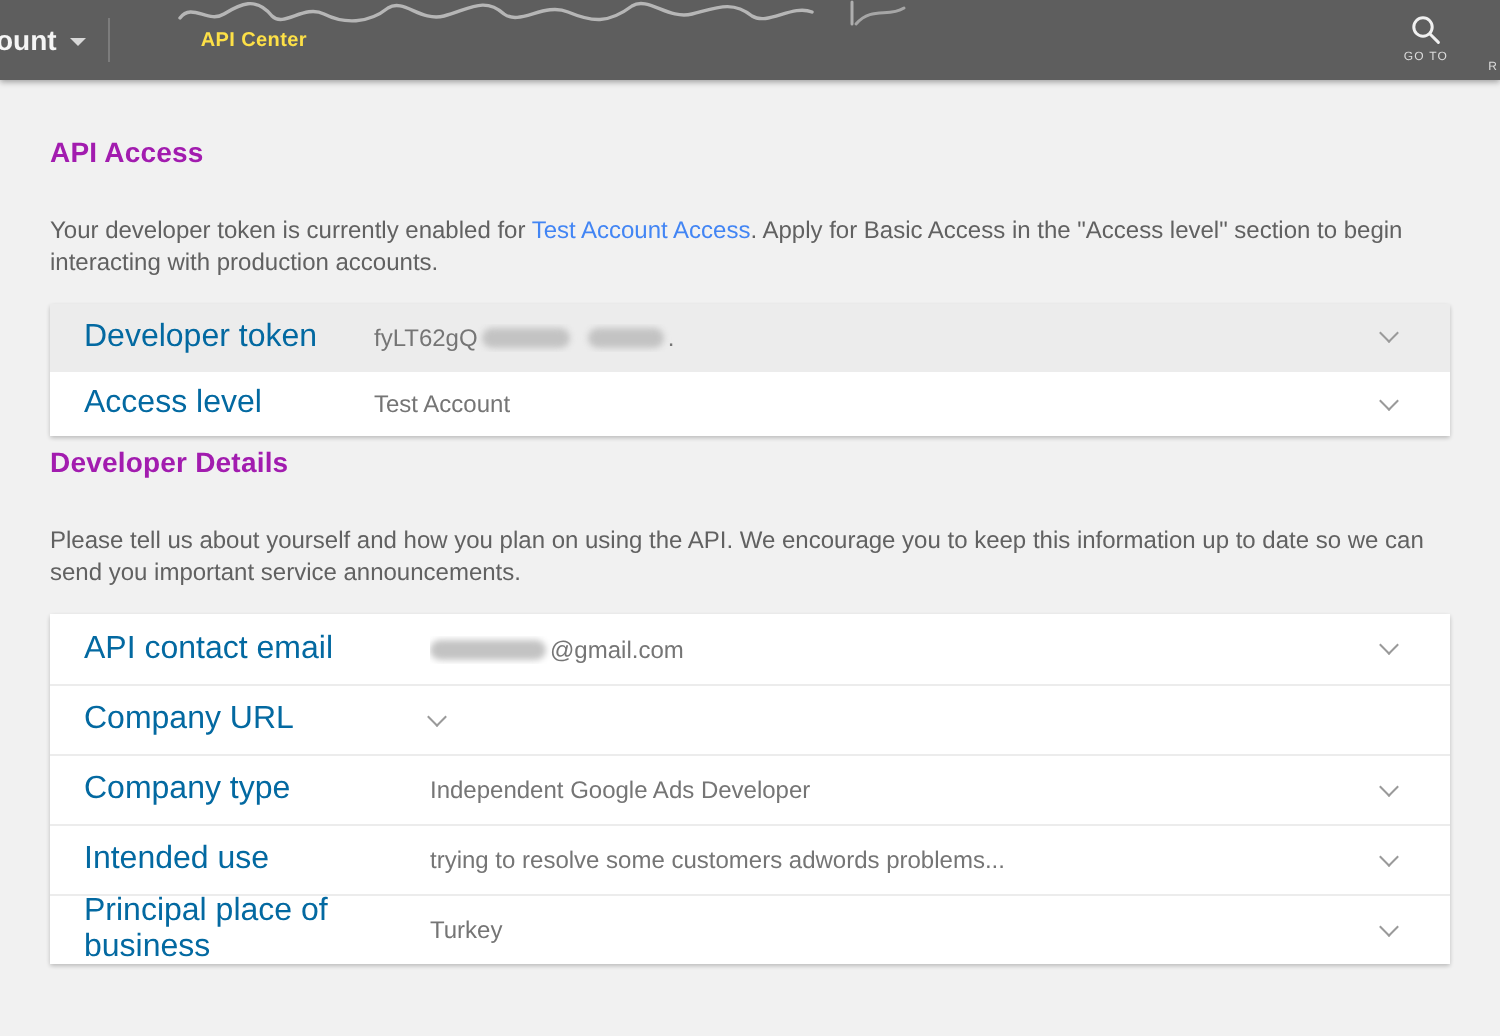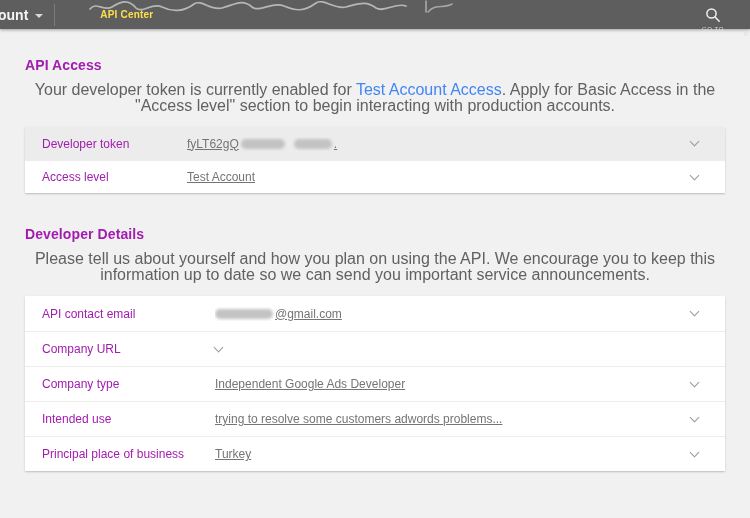--- a/index.html
+++ b/index.html
@@ -6,21 +6,21 @@
   html, body { width: 750px; height: 518px; }
   body {
     font-family: "Liberation Sans", sans-serif;
     background: #f1f1f1;
     position: relative;
     overflow: hidden;
   }
 
   
   .appbar {
-    height: 29px;
+    height: 40px;
     background: #5e5e5e;
     color: #fff;
     display: flex;
     align-items: center;
     position: relative;
     box-shadow: 0 1px 3px rgba(0,0,0,0.35);
   }
   .account-menu {
     display: flex;
     align-items: center;
@@ -85,28 +85,27 @@
 
   
   .content { padding: 0 25px; }
   .section-heading {
     font-size: 14px;
     font-weight: 700;
     color: #a21caf;
     letter-spacing: 0.1px;
   }
   .section-heading.first { padding-top: 28px; }
-  .section-heading.second { padding-top: 33px; }
+  .section-heading.second { padding-top: 5px; }
   .section-desc {
-    font-size: 16px;
+    font-size: 12px;
     line-height: 16px;
     color: #616161;
-    margin-top: 9px;
+    margin-top: 23px;
     max-width: 700px;
-    text-align: center;
   }
   .section-desc a {
     color: #4285f4;
     text-decoration: none;
     cursor: pointer;
   }
 
   .card {
     margin-top: 13px;
     background: #ffffff;
@@ -124,30 +123,29 @@
   .card-access .row { height: 33px; }
   .card-details .row { height: 35px; gap: 28px; }
   .row + .row { border-top: 1px solid #ececec; align-items: center; }
   .row.highlight {
     background: #ececec;
     border-top: none;
   }
   .row-label {
     width: 145px;
     flex: 0 0 145px;
-    font-size: 12px;
-    color: #a21caf;
+    font-size: 16px;
+    color: #0369a1;
   }
   .row-value {
     flex: 1;
     font-size: 12px;
     color: #757575;
     white-space: nowrap;
     overflow: hidden;
-    text-decoration: underline;
   }
   .redact {
     display: inline-block;
     height: 10px;
     border-radius: 5px;
     background: #c3c3c3;
     filter: blur(1.5px);
     vertical-align: -1px;
     margin: 0 2px;
   }

